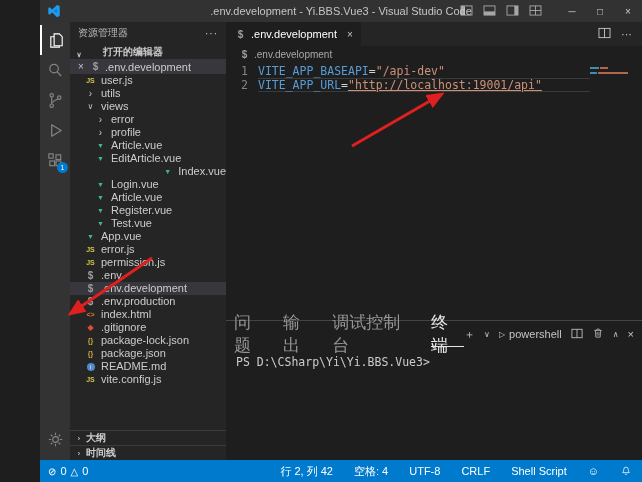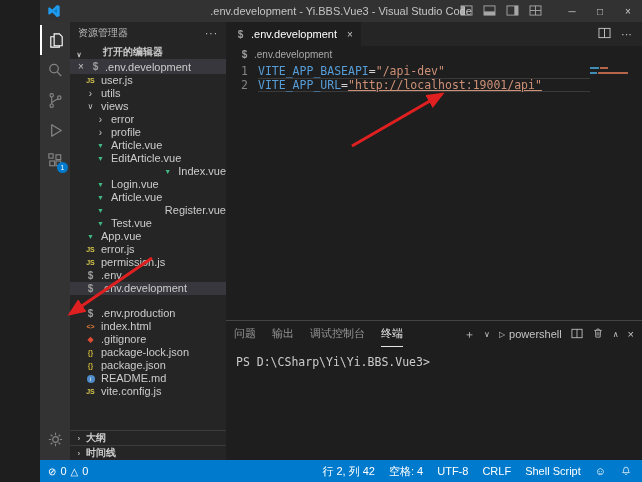--- a/index.html
+++ b/index.html
@@ -65,30 +65,30 @@
   .val { color:#ce9178; }
   .code-line.underline .val { text-decoration:underline; }
   .minimap { position:absolute; top:5px; right:6px; width:46px; }
   .mm-row { display:flex; gap:1px; height:2px; margin-bottom:3px; }
   .mm-key { background:#3f8cb5; }
   .mm-val { background:#b5654a; }
   
   .panel { height:140px; border-top:1px solid #444; display:flex; flex-direction:column; }
   .panel-header { height:26px; display:flex; align-items:center; padding:0 8px; }
   .panel-tabs { display:flex; gap:16px; height:100%; }
-  .panel-tab { display:flex; align-items:center; color:#969696; font-size:11px; border-bottom:1px solid transparent; }
+  .panel-tab { display:flex; align-items:center; color:#969696; font-size:17px; border-bottom:1px solid transparent; }
   .panel-tab.active { color:#e7e7e7; border-bottom-color:#e7e7e7; }
   .panel-actions { margin-left:auto; display:flex; align-items:center; gap:9px; color:#c5c5c5; }
   .pa-glyph { font-size:11px; }
   .ps-pick { display:flex; align-items:center; gap:4px; }
   .terminal { flex:1; padding:8px 0 0 10px; font-family:"DejaVu Sans Mono", monospace; font-size:11.5px; color:#cccccc; }
   
   .statusbar { height:22px; background:#007acc; color:#ffffff; display:flex; align-items:center; font-size:11px; }
   .sb-left { display:flex; align-items:center; gap:4px; padding-left:8px; }
-  .sb-right { margin-left:auto; display:flex; align-items:center; gap:14px; padding-right:10px; }
+  .sb-right { margin-left:auto; display:flex; align-items:center; gap:21px; padding-right:10px; }
   .sb-ico { font-size:10px; }
   
   .overlay { position:absolute; inset:0; pointer-events:none; z-index:20; }
 </style>
 </head>
 <body>
 
 <div class="app">
 
   <div class="titlebar">
@@ -219,21 +219,21 @@
             <span>Index.vue</span>
           </div>
           <div class="tree-item" style="padding-left: 24px;">
             <span class="fi fi-vue"></span>
             <span>Login.vue</span>
           </div>
           <div class="tree-item" style="padding-left: 24px;">
             <span class="fi fi-vue"></span>
             <span>Article.vue</span>
           </div>
-          <div class="tree-item" style="padding-left: 24px; justify-content: space-between;">
+          <div class="tree-item" style="padding-left: 24px;">
             <span class="fi fi-vue"></span>
             <span>Register.vue</span>
           </div>
           <div class="tree-item" style="padding-left: 24px;">
             <span class="fi fi-vue"></span>
             <span>Test.vue</span>
           </div>
           <div class="tree-item" style="padding-left: 14px;">
             <span class="fi fi-vue"></span>
             <span>App.vue</span>
@@ -247,21 +247,21 @@
             <span>permission.js</span>
           </div>
           <div class="tree-item" style="padding-left: 14px;">
             <span class="fi fi-shell"></span>
             <span>.env</span>
           </div>
           <div class="tree-item selected" style="padding-left: 14px;">
             <span class="fi fi-shell"></span>
             <span>.env.development</span>
           </div>
-          <div class="tree-item" style="padding-left: 14px; margin-top: 12px;">
+          <div class="tree-item" style="padding-left: 14px;">
             <span class="fi fi-shell"></span>
             <span>.env.production</span>
           </div>
           <div class="tree-item" style="padding-left: 14px;">
             <span class="fi fi-html"></span>
             <span>index.html</span>
           </div>
           <div class="tree-item" style="padding-left: 14px;">
             <span class="fi fi-git"></span>
             <span>.gitignore</span>

